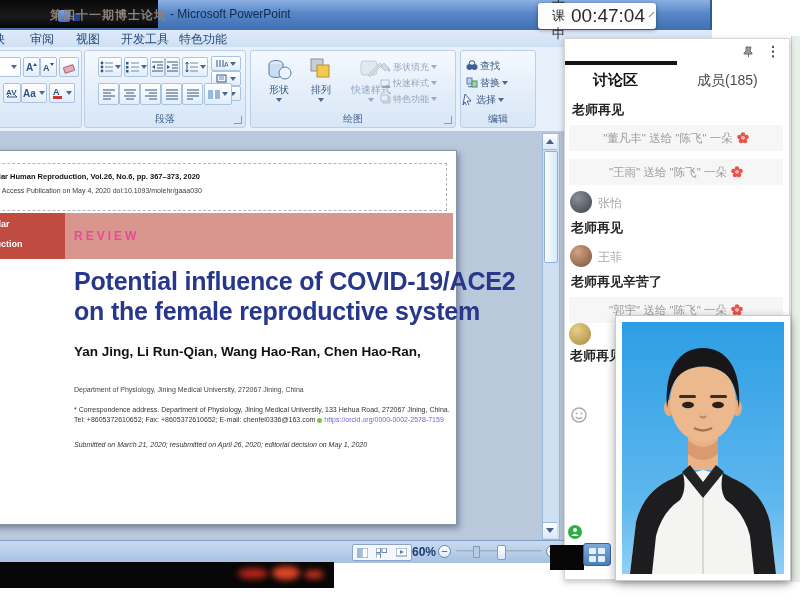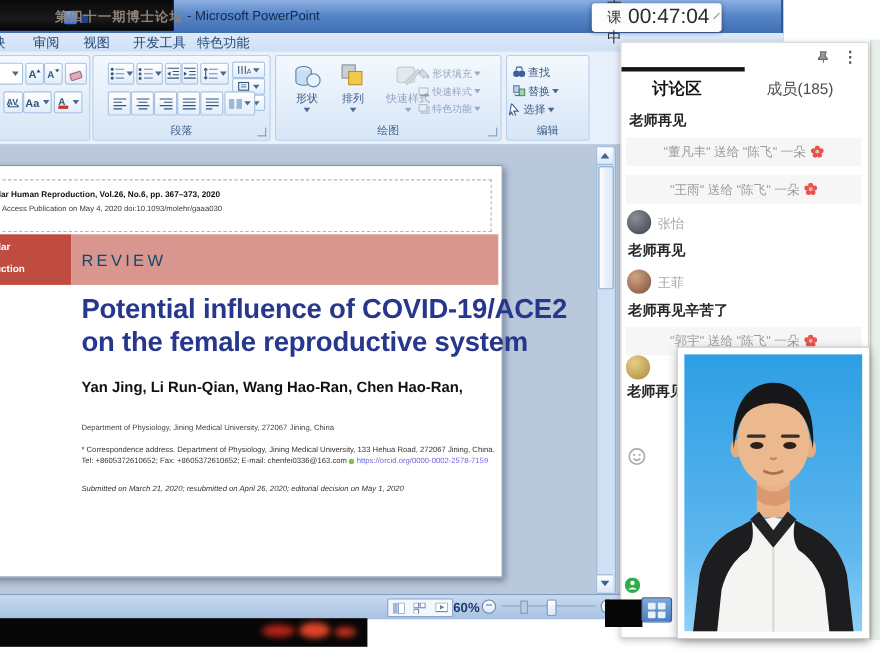--- a/index.html
+++ b/index.html
@@ -28,21 +28,21 @@
   .dar{width:0;height:0;border-left:3px solid transparent;border-right:3px solid transparent;border-top:4px solid #4a6890}
   .minitxt{font-size:9px;color:#3c5a82;white-space:nowrap}
 
   .workspace{left:0;top:131px;width:565px;height:409px;background:#b9c8db;overflow:hidden}
   .slide{left:-70px;top:19px;width:525px;height:373px;background:#fff;border:1px solid #8494aa;box-shadow:2px 3px 6px rgba(30,45,70,.45)}
   .dashed{left:6px;top:12px;width:508px;height:46px;border:1px dashed #b5b5b5}
   .jline{left:42px;top:21px;font-size:7.5px;font-weight:bold;color:#101010;white-space:nowrap}
   .aline{left:42px;top:36px;font-size:7px;color:#3a3a3a;white-space:nowrap}
   .logo{left:28px;top:62px;width:106px;height:46px;background:#bf4b41;color:#fff;font-size:9px;font-weight:bold;line-height:10px;padding:6px 0 0 8px;box-sizing:border-box}
   .band{left:134px;top:62px;width:388px;height:46px;background:#d9968e}
-  .review{left:143px;top:78px;font-size:15px;font-weight:normal;color:#0c4a6e;letter-spacing:3px}
+  .review{left:143px;top:78px;font-size:12px;font-weight:bold;color:#ec4899;letter-spacing:3px}
   .ptitle{left:143px;font-size:25px;font-weight:bold;color:#26378c;white-space:nowrap;letter-spacing:-.2px}
   .pauth{left:143px;font-size:13.5px;font-weight:bold;color:#111;white-space:nowrap}
   .tiny{left:143px;font-size:7px;color:#333;white-space:nowrap}
   .orcid{display:inline-block;width:7px;height:7px;border-radius:50%;background:#7dc242;vertical-align:middle}
   .lnk{color:#6e66d8}
 
   .vscroll{left:542px;top:2px;width:16px;height:405px;background:#cfe0f2;border:1px solid #9cb8d8}
   .sbtn{left:0;width:14px;height:15px;background:linear-gradient(#fdfeff,#dcE9f8);border-bottom:1px solid #9cb8d8;display:flex;align-items:center;justify-content:center}
   .tri-u{width:0;height:0;border-left:4px solid transparent;border-right:4px solid transparent;border-bottom:5px solid #44628c}
   .tri-d{width:0;height:0;border-left:4px solid transparent;border-right:4px solid transparent;border-top:5px solid #44628c}

